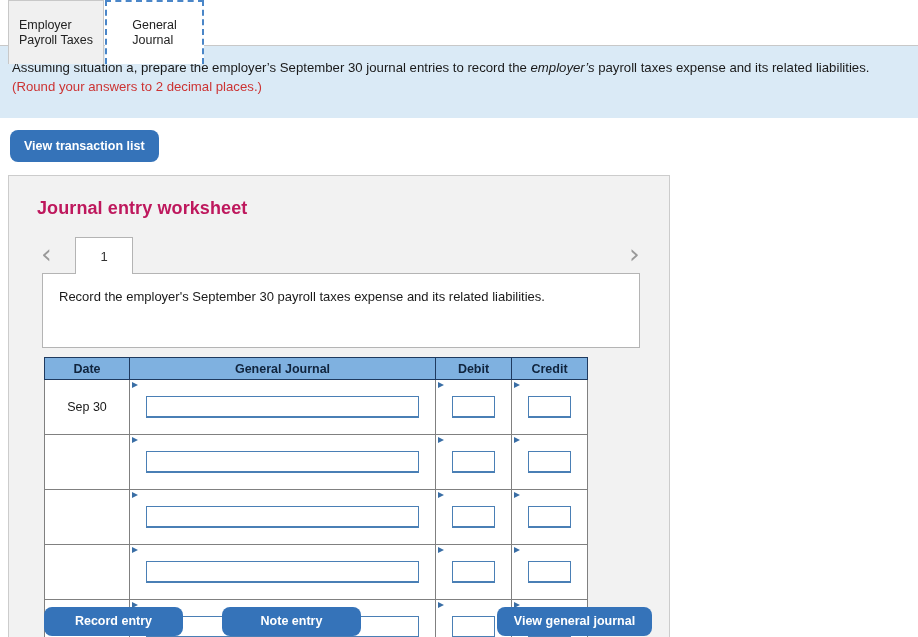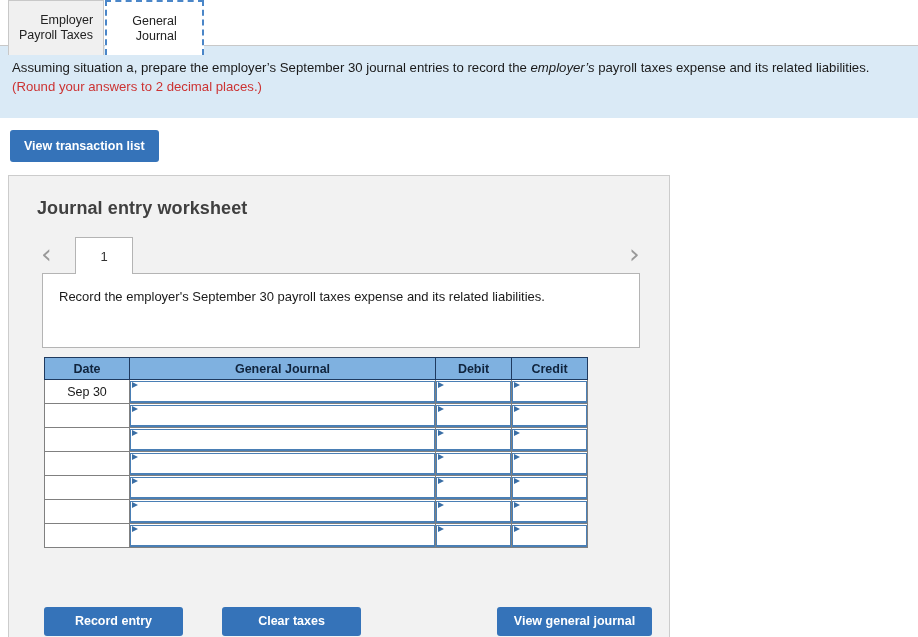--- a/index.html
+++ b/index.html
@@ -17,25 +17,25 @@
   
   .tabbar {
     position: relative;
     height: 46px;
     border-bottom: 1px solid #c8c8c8;
     background: #ffffff;
   }
   .tab {
     position: absolute;
     top: 0;
-    height: 55px;
+    height: 64px;
     display: flex;
     align-items: center;
     justify-content: center;
-    text-align: right;
+    text-align: left;
     font-size: 12.5px;
     line-height: 15px;
     color: #222222;
     cursor: pointer;
     padding: 0 8px;
   }
   .tab-inactive {
     left: 8px;
     width: 96px;
     background: #f0f0f0;
@@ -66,41 +66,41 @@
 
   
   .vtl-wrap { padding: 12px 0 0 10px; }
   .btn {
     display: inline-block;
     background: #3573b9;
     color: #ffffff;
     font-weight: bold;
     font-size: 12.5px;
     border: none;
-    border-radius: 3px;
+    border-radius: 8px;
     padding: 9px 14px;
     cursor: pointer;
     font-family: "Liberation Sans", sans-serif;
     text-align: center;
   }
 
   
   .worksheet {
     position: relative;
     margin: 13px 0 0 8px;
     width: 662px;
     height: 483px;
     background: #f2f2f2;
     border: 1px solid #cccccc;
     padding: 18px 0 0 0;
   }
   .ws-title {
     font-size: 18px;
     font-weight: bold;
-    color: #404040;
+    color: #be185d;
     margin: 4px 0 0 28px;
     letter-spacing: 0.1px;
   }
 
   
   .pager {
     position: relative;
     margin: 18px 0 0 0;
     height: 36px;
   }
@@ -168,21 +168,21 @@
     color: #10243d;
     font-size: 12.5px;
     font-weight: bold;
     height: 22px;
     padding: 0;
     text-align: center;
   }
   .jtable td {
     border: 1px solid #808080;
     height: 24px;
-    padding: 0;
+    padding: 16px;
     background: #ffffff;
     vertical-align: middle;
   }
   .col-date  { width: 85px; }
   .col-gj    { width: 306px; }
   .col-debit { width: 76px; }
   .col-credit{ width: 76px; }
 
   .date-cell {
     text-align: center;
@@ -397,16 +397,16 @@
           <td class="field-cell">
             <span class="corner-mark"></span>
             <input type="text" class="field" value="" style="">
           </td>
         </tr>
       </tbody>
   </table>
 
   <div class="actions">
     <button class="btn btn-record">Record entry</button>
-    <button class="btn btn-clear">Clear taxes</button>
+    <button class="btn btn-clear">Note entry</button>
     <button class="btn btn-viewgj">View general journal</button>
   </div>
 </div>
 
 </body></html>

